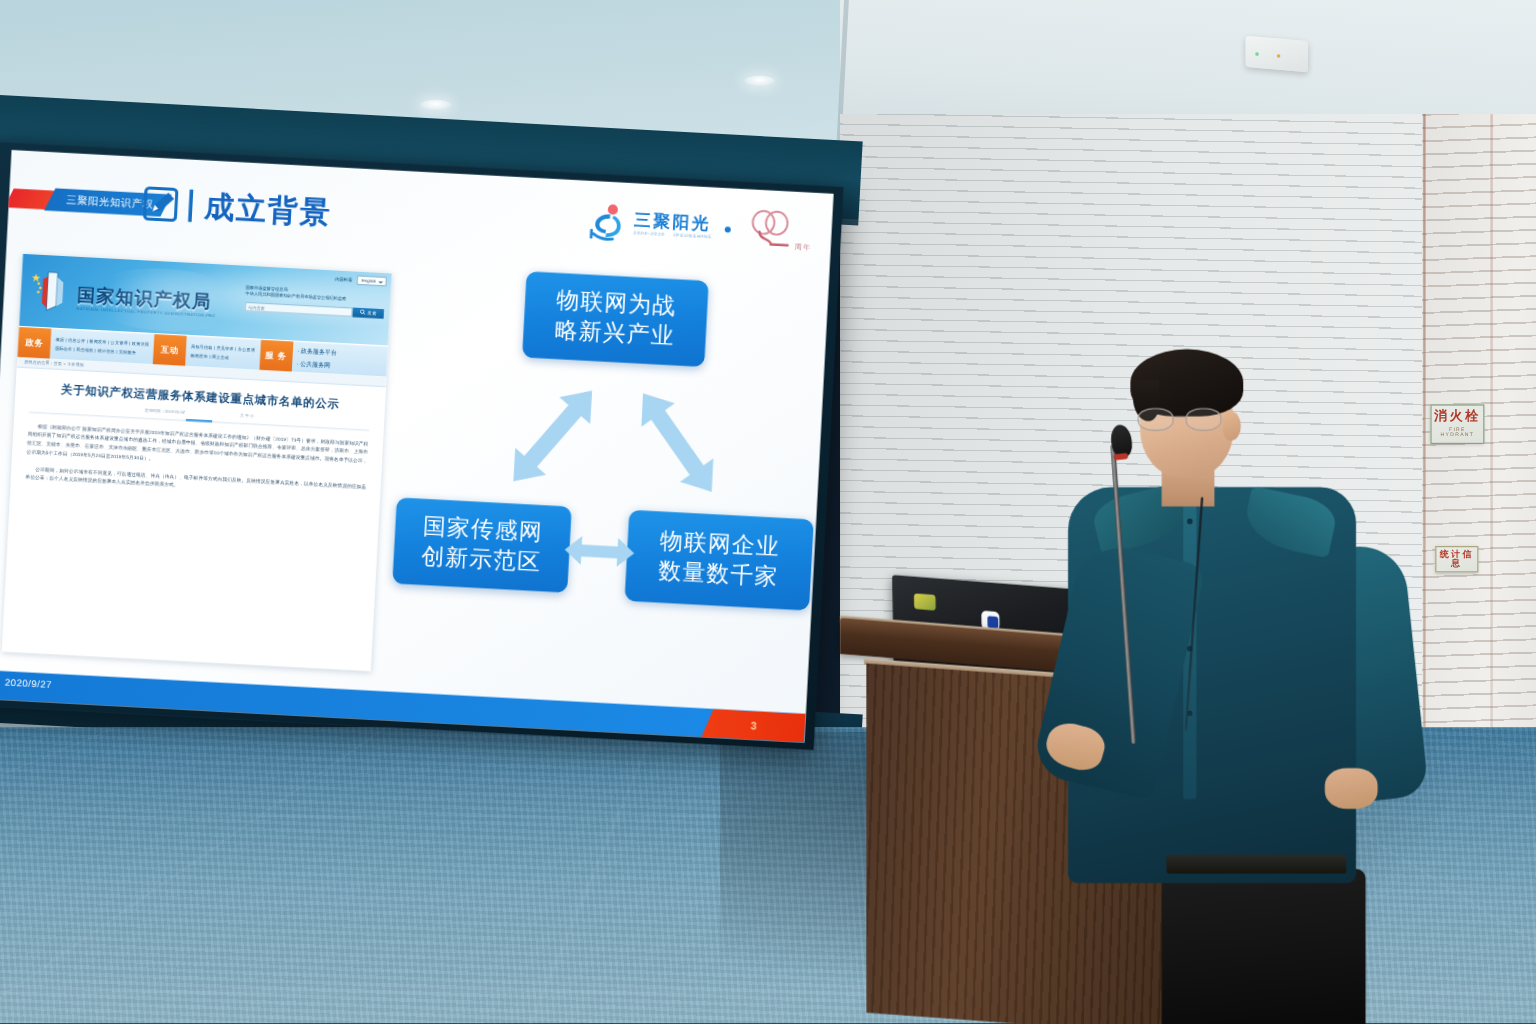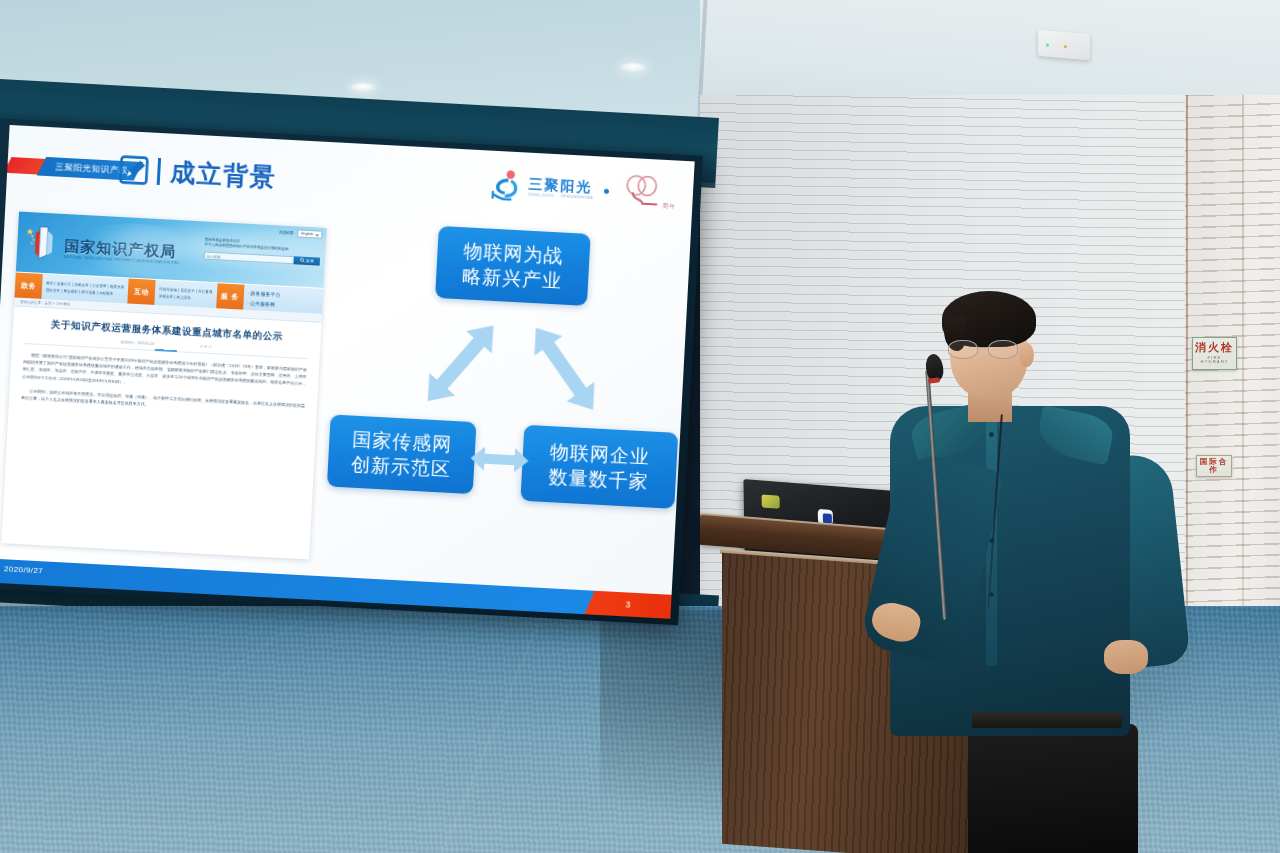--- a/index.html
+++ b/index.html
@@ -438,21 +438,21 @@
   <div class="wall-right"></div>
   <div class="wall-corner"></div>
   <div class="wall-vline" style="left:1186px;"></div>
   <div class="wall-vline" style="left:1242px; opacity:.5;"></div>
 
   <div class="fire-sign" style="left:1192px; top:337px; width:45px; height:33px;">
     <div class="cn">消火栓</div>
     <div class="en">FIRE HYDRANT</div>
   </div>
   <div class="fire-sign s2" style="left:1196px; top:455px; width:36px; height:22px;">
-    <div class="cn" style="font-size:7.5px;">国际合作</div>
+    <div class="cn" style="font-size:7.5px;">统计信息</div>
   </div>
   <div class="fire-sign s3" style="left:1192px; top:638px; width:40px; height:27px; background:linear-gradient(170deg,#e3dcd2,#d8cfc2);">
     <div class="cn" style="font-size:8px;">灭火器箱</div>
   </div>
 
   <div class="screen-band"></div>
   <div class="wall-left-dark"></div>
   <div class="skirting"></div>
 
   <div class="floor">

